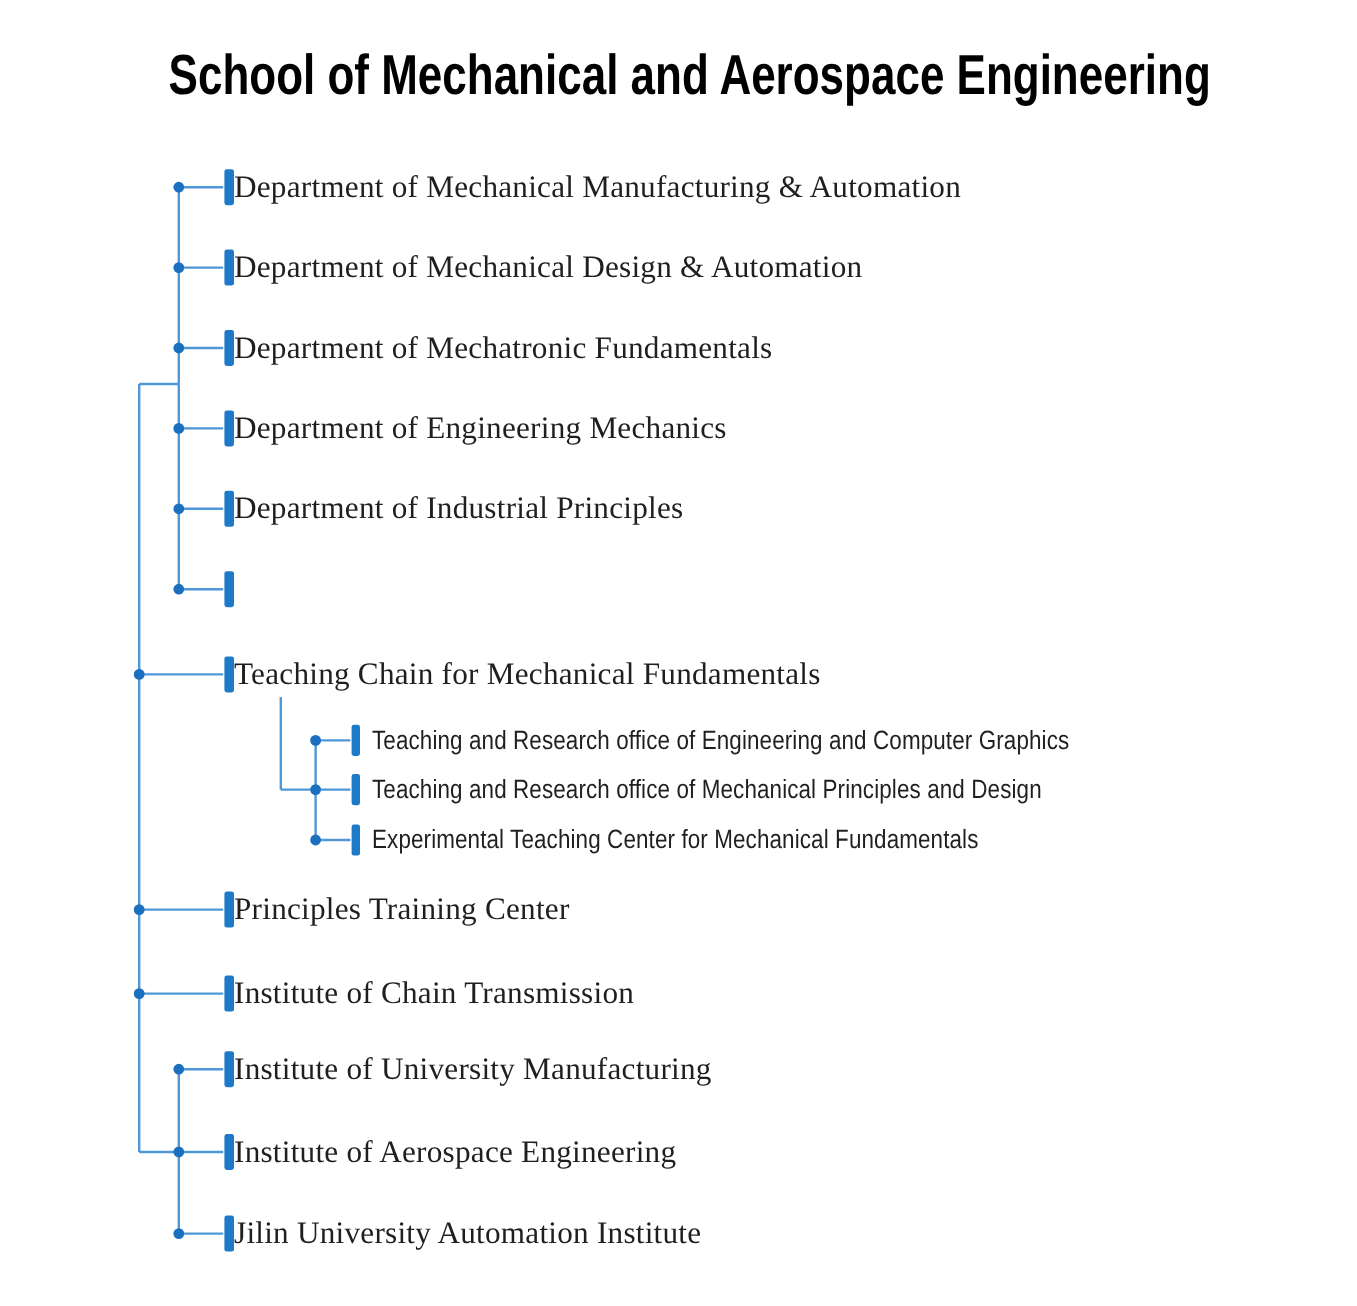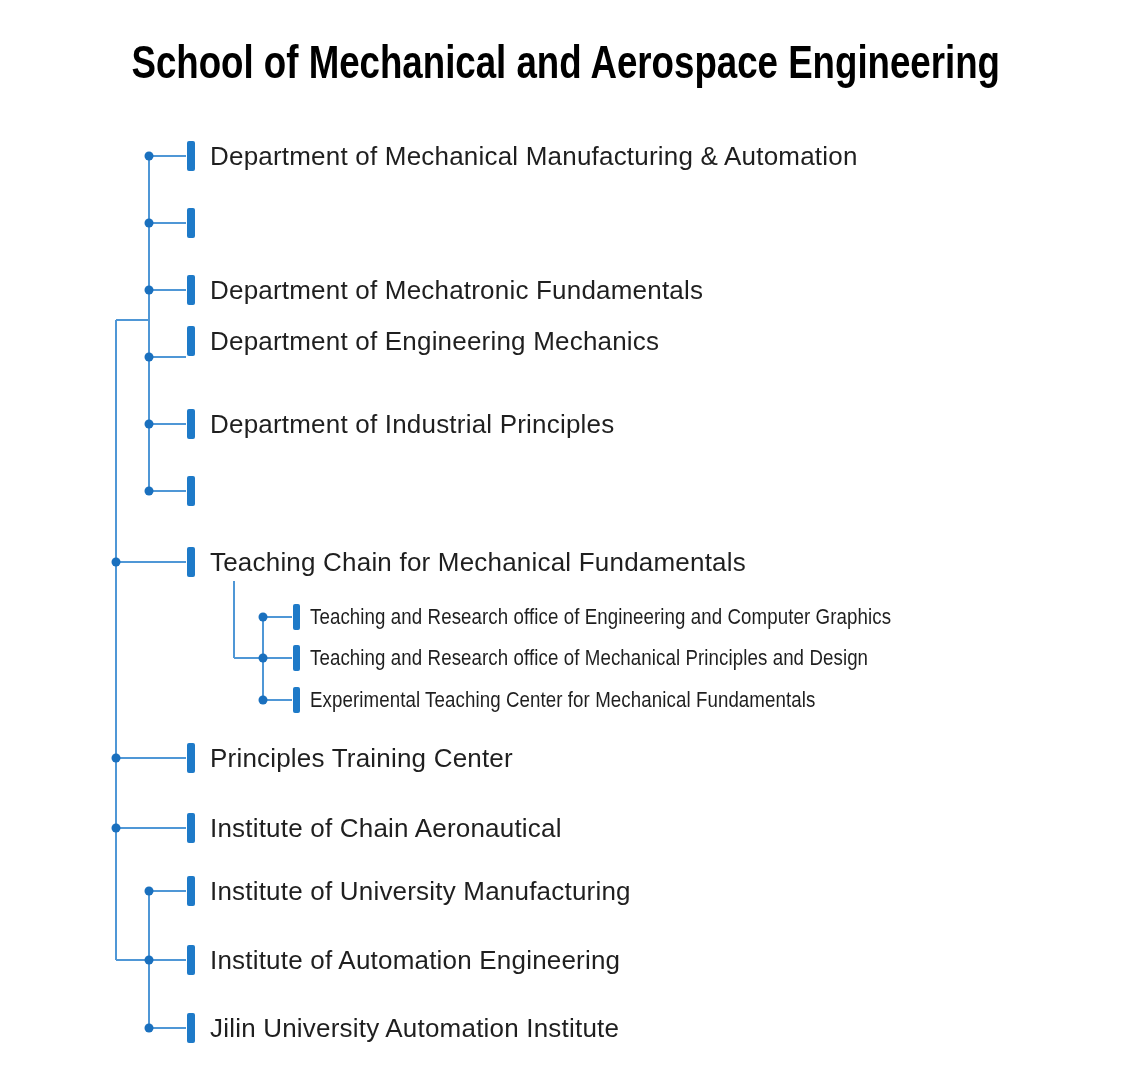--- a/index.html
+++ b/index.html
@@ -2,42 +2,42 @@
 <html><head>
 <meta charset="utf-8">
 <style>
   html,body{margin:0;padding:0;background:#ffffff;}
   body{
     width:1131px;height:1088px;position:relative;overflow:hidden;
     font-family:"Liberation Sans","DejaVu Sans",sans-serif;
     --bar:#1e7ac8; --line:#4f97d6; --dot:#1a70be; --text:#1f1f1f; --title:#000000;
   }
   .title{
-    position:absolute;top:36px;left:0;right:0;text-align:center;
+    position:absolute;top:36px;left:0;right:0;text-align:right;
     color:var(--title);white-space:nowrap;
   }
   .title-inner{
     display:inline-block;font-weight:700;font-size:47px;line-height:1.1;
     transform:scaleX(0.78);transform-origin:center;letter-spacing:0px;
   }
   svg.connectors{position:absolute;left:0;top:0;}
   .node{
     position:absolute;display:flex;align-items:center;white-space:nowrap;
   }
   .node.main{left:187px;height:34px;}
   .node.sub{left:293px;height:30px;justify-content:center;}
   .bar{
     display:inline-block;background:var(--bar);border-radius:2px;flex:0 0 auto;
   }
   .node.main .bar{width:8px;height:30px;}
   .node.sub .bar{width:7px;height:26px;}
   .label{
     color:var(--text);line-height:1;display:inline-block;
   }
-  .node.main .label{font-size:26px;margin-left:15px;letter-spacing:0.2px;}
+  .node.main .label{font-size:26px;letter-spacing:0.2px;font-family:Liberation Serif, serif;}
   .node.sub .label{
     font-size:22px;margin-left:10px;
     transform:scaleX(0.85);transform-origin:left center;letter-spacing:0.1px;
   }
 </style>
 </head>
 <body style="--bar: #1e7ac8; --line: #4f97d6; --dot: #1a70be; --text: #1f1f1f; --title: #000000;">
 
 <div class="title">
   <span class="title-inner">School of Mechanical and Aerospace Engineering</span>
@@ -83,26 +83,27 @@
     <circle cx="149" cy="960" r="4.5" fill="#1a70be"></circle>
     <circle cx="149" cy="1028" r="4.5" fill="#1a70be"></circle>
   </svg>
 
 <div class="node main" style="top:139px">
   <span class="bar"></span>
   <span class="label">Department of Mechanical Manufacturing &amp; Automation</span>
 </div>
 <div class="node main" style="top:206px">
   <span class="bar"></span>
+  <span class="label">Department of Mechanical Design &amp; Automation</span>
 </div>
 <div class="node main" style="top:273px">
   <span class="bar"></span>
   <span class="label">Department of Mechatronic Fundamentals</span>
 </div>
-<div class="node main" style="top:324px">
+<div class="node main" style="top:340px">
   <span class="bar"></span>
   <span class="label">Department of Engineering Mechanics</span>
 </div>
 <div class="node main" style="top:407px">
   <span class="bar"></span>
   <span class="label">Department of Industrial Principles</span>
 </div>
 <div class="node main" style="top:474px">
   <span class="bar"></span>
 </div>
@@ -121,26 +122,26 @@
 <div class="node sub" style="top:685px">
   <span class="bar"></span>
   <span class="label">Experimental Teaching Center for Mechanical Fundamentals</span>
 </div>
 <div class="node main" style="top:741px">
   <span class="bar"></span>
   <span class="label">Principles Training Center</span>
 </div>
 <div class="node main" style="top:811px">
   <span class="bar"></span>
-  <span class="label">Institute of Chain Aeronautical</span>
+  <span class="label">Institute of Chain Transmission</span>
 </div>
 <div class="node main" style="top:874px">
   <span class="bar"></span>
   <span class="label">Institute of University Manufacturing</span>
 </div>
 <div class="node main" style="top:943px">
   <span class="bar"></span>
-  <span class="label">Institute of Automation Engineering</span>
+  <span class="label">Institute of Aerospace Engineering</span>
 </div>
 <div class="node main" style="top:1011px">
   <span class="bar"></span>
   <span class="label">Jilin University Automation Institute</span>
 </div>
 
 </body></html>

